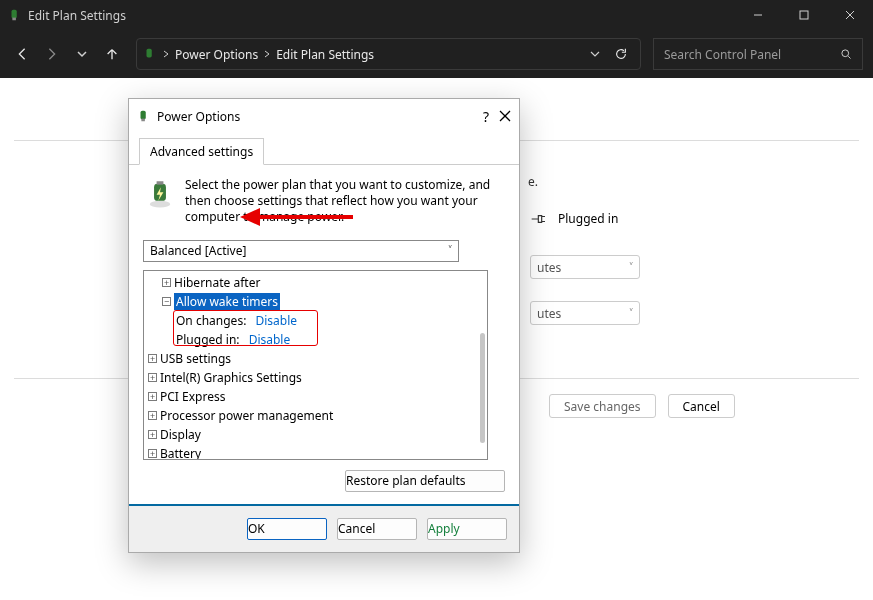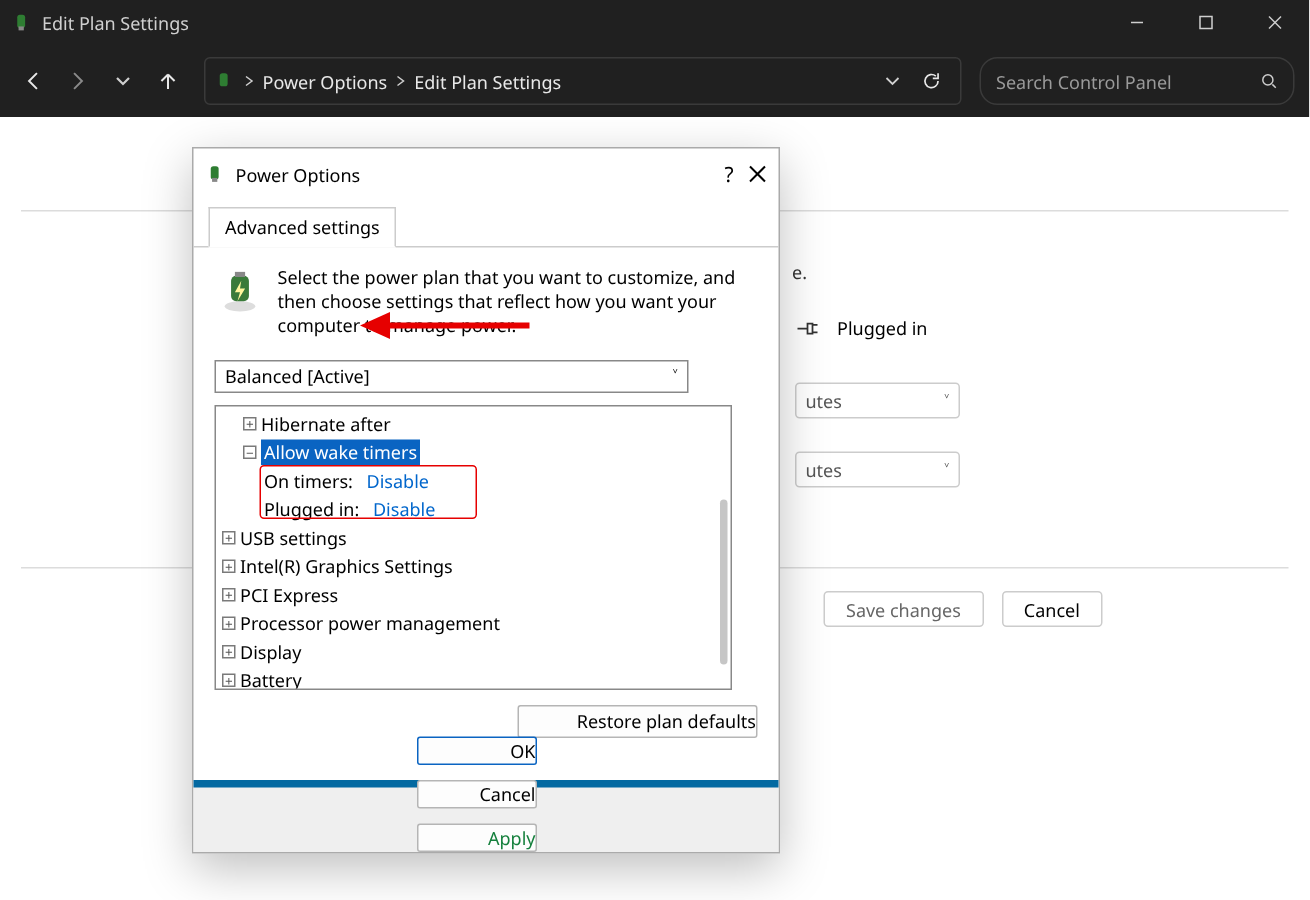--- a/index.html
+++ b/index.html
@@ -9,21 +9,21 @@
   .titlebar{height:30px;background:#202020;color:#cfcfcf;display:flex;align-items:center;padding-left:8px;}
   .titlebar .title{margin-left:6px;}
   .wincontrols{margin-left:auto;display:flex;}
   .winbtn{width:46px;height:30px;display:flex;align-items:center;justify-content:center;color:#cfcfcf;}
   
   .navbar{height:48px;background:#202020;display:flex;align-items:center;padding:0 10px;gap:6px;}
   .navicon{width:24px;height:32px;color:#cfcfcf;display:flex;align-items:center;justify-content:center;}
   .addressbar{flex:1;height:32px;border:1px solid #3a3a3a;border-radius:4px;margin:0 6px;display:flex;align-items:center;color:#e8e8e8;padding:0 6px;gap:6px;}
   .crumb{display:flex;align-items:center;gap:6px;}
   .abtail{margin-left:auto;display:flex;align-items:center;gap:14px;color:#cfcfcf;padding-right:6px;}
-  .searchbar{width:210px;height:32px;border:1px solid #3a3a3a;border-radius:12px;display:flex;align-items:center;padding:0 10px;color:#9a9a9a;}
+  .searchbar{width:210px;height:32px;border:1px solid #3a3a3a;border-radius:0;display:flex;align-items:center;padding:0 10px;color:#9a9a9a;}
   
   .page{position:absolute;top:78px;left:0;right:0;bottom:0;background:#fff;}
   .page .topsep{position:absolute;left:14px;right:14px;top:62px;border-bottom:1px solid #dcdcdc;}
   .righthints{position:absolute;left:530px;top:95px;}
   .label{color:#333;}
   .plug{display:flex;align-items:center;gap:8px;margin-bottom:28px;}
   .combo{width:110px;height:24px;border:1px solid #ccc;border-radius:3px;display:flex;align-items:center;padding:0 6px;margin-top:10px;color:#555;}
   .combo .chev{margin-left:auto;}
   .savebar{position:absolute;left:549px;top:316px;display:flex;gap:12px;}
   .btn{height:24px;padding:0 14px;border:1px solid #ccc;border-radius:3px;background:#fff;color:#666;display:flex;align-items:center;}
@@ -44,22 +44,22 @@
   .tree{margin-top:8px;width:345px;height:190px;border:1px solid #888;position:relative;padding:2px 0 2px 4px;overflow:hidden;}
   .scrollbar{position:absolute;right:2px;top:62px;width:5px;height:110px;background:#c6c6c6;border-radius:3px;}
   .node{display:flex;align-items:center;gap:3px;padding:1px 0;white-space:nowrap;}
   .ind1{padding-left:14px;} .ind2{padding-left:28px;}
   .expando{width:9px;height:9px;border:1px solid #7a7a7a;display:inline-flex;align-items:center;justify-content:center;font-size:9px;line-height:1;color:#555;}
   .hlabel{background:#0a64c2;color:#fff;padding:0 2px;}
   .redbox{position:absolute;left:29px;top:39px;width:145px;height:36px;border:1.5px solid #e60000;border-radius:3px;pointer-events:none;}
   .link{color:#0066cc;}
   .arrow{position:absolute;left:238px;top:202px;width:120px;height:30px;pointer-events:none;}
   .restore{display:flex;justify-content:flex-end;padding:10px 14px 0 14px;}
-  .dlg-footer{height:48px;background:#efefef;margin-top:28px;display:flex;align-items:center;justify-content:flex-end;gap:10px;padding-right:12px;border-top:5px solid #0369a1;flex-direction:column;}
-  .dbtn{width:80px;height:22px;border:1px solid #b5b5b5;background:#fdfdfd;border-radius:2px;display:flex;align-items:center;justify-content:flex-end;}
+  .dlg-footer{height:48px;background:#efefef;margin-top:12px;display:flex;align-items:center;justify-content:flex-end;gap:10px;padding-right:12px;border-top:2px solid #0369a1;}
+  .dbtn{width:80px;height:22px;border:1px solid #b5b5b5;background:#fdfdfd;border-radius:2px;display:flex;align-items:center;justify-content:flex-start;}
   .dbtn.primary{border-color:#0a64c2;}
   .dbtn.disabled{color:#15803d;}
   svg{display:block;}
 </style>
 </head>
 <body>
 <div class="app">
 
   <div class="titlebar">
     <span>
@@ -219,21 +219,21 @@
       </div>
       <div class="tree">
         <div class="node ind1">
             <span class="expando">+</span>
             <span>Hibernate after</span>
           </div>
         <div class="node ind1">
             <span class="expando">−</span>
             <span class="hlabel">Allow wake timers</span>
           </div>
-        <div class="node ind2"><span>On timers:</span>&nbsp;<span class="link">Disable</span></div>
+        <div class="node ind2"><span>On changes:</span>&nbsp;<span class="link">Disable</span></div>
         <div class="node ind2"><span>Plugged in:</span>&nbsp;<span class="link">Disable</span></div>
         <div class="node">
             <span class="expando">+</span>
             <span>USB settings</span>
           </div>
         <div class="node">
             <span class="expando">+</span>
             <span>Intel(R) Graphics Settings</span>
           </div>
         <div class="node">

